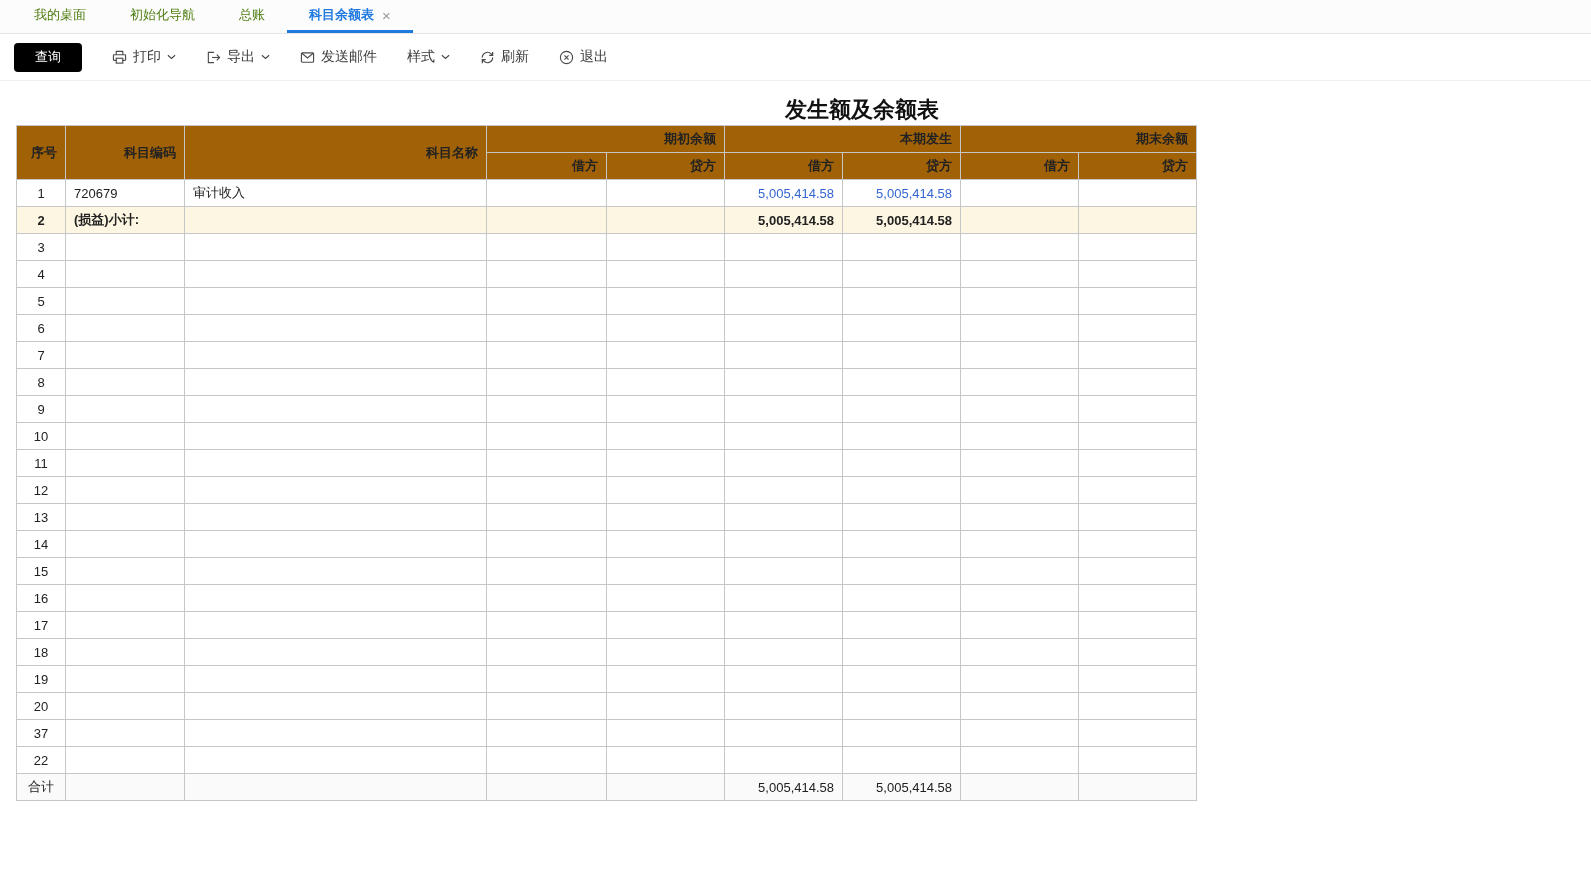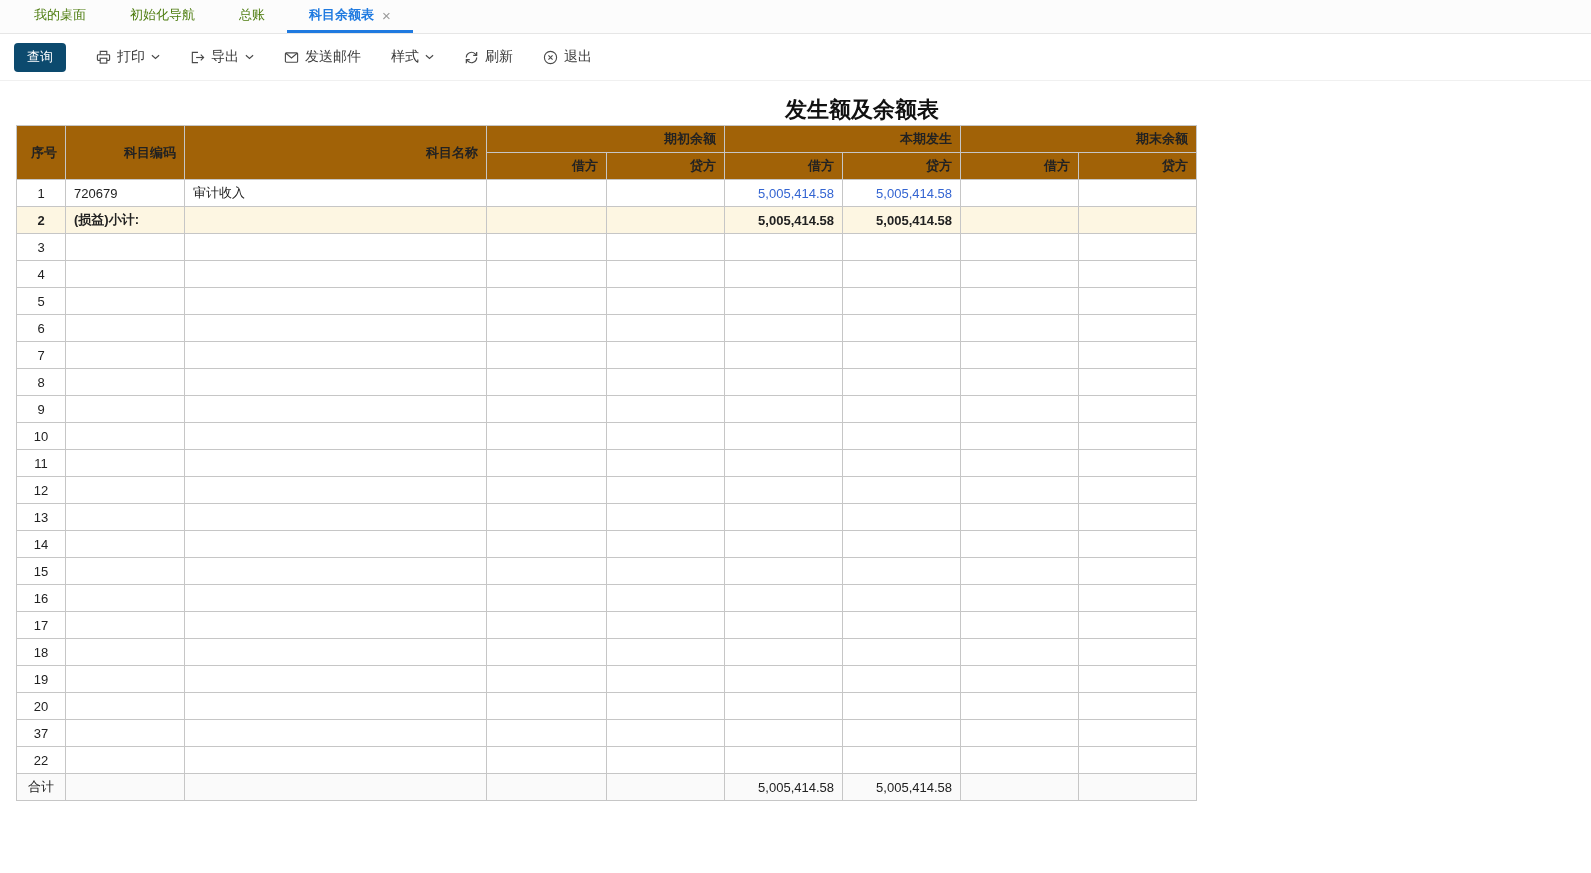--- a/index.html
+++ b/index.html
@@ -10,21 +10,21 @@
   .tabbar { display: flex; align-items: stretch; height: 34px; background: #fcfcfc;
     border-bottom: 1px solid #e6e6e6; padding-left: 12px; }
   .tab { display: flex; align-items: center; gap: 8px; padding: 0 22px;
     font-size: 13px; color: #4d7c0f; cursor: pointer; border-bottom: 3px solid transparent; }
   .tab.active { color: #1f7ae0; font-weight: bold; border-bottom-color: #1f7ae0; }
   .tab .close { color: #9a9a9a; font-size: 15px; font-weight: normal; line-height: 1; }
 
   
   .toolbar { display: flex; align-items: center; height: 47px; padding-left: 14px;
     gap: 30px; background: #fff; border-bottom: 1px solid #f0f0f0; }
-  .btn-primary { width: 52px; height: 29px; background: #0c4a6e; color: #fff;
+  .btn-primary { width: 68px; height: 29px; background: #000000; color: #fff;
     border: none; border-radius: 4px; font-size: 13px; cursor: pointer;
     font-family: Liberation Sans, sans-serif; }
   .tool-item { display: flex; align-items: center; gap: 6px; font-size: 14px;
     color: #3a3a3a; cursor: pointer; }
   .tool-item svg { display: block; }
 
   
   .content { position: relative; padding-top: 14px; }
   .report-title { width: max-content; position: relative; left: 862px;
     transform: translateX(-50%); font-size: 22px; font-weight: bold; color: #111; }

